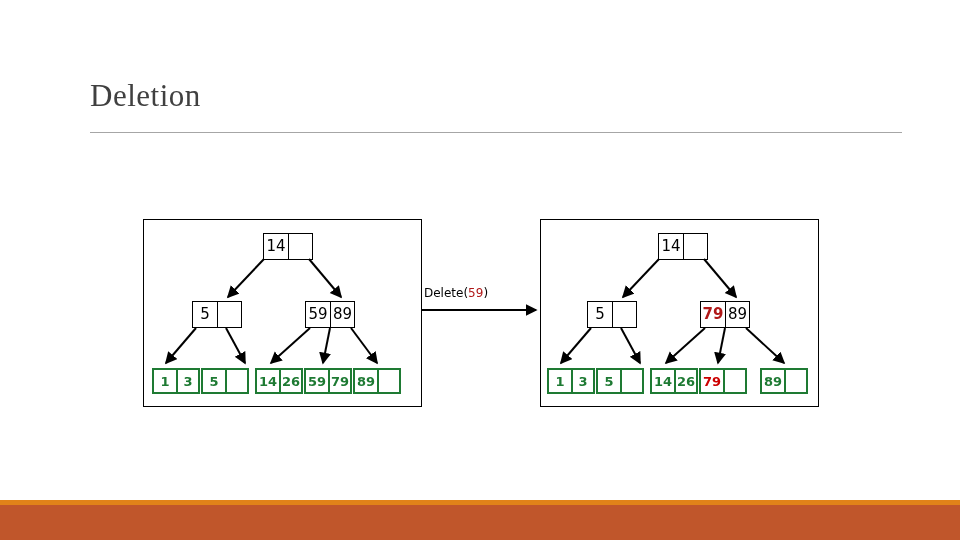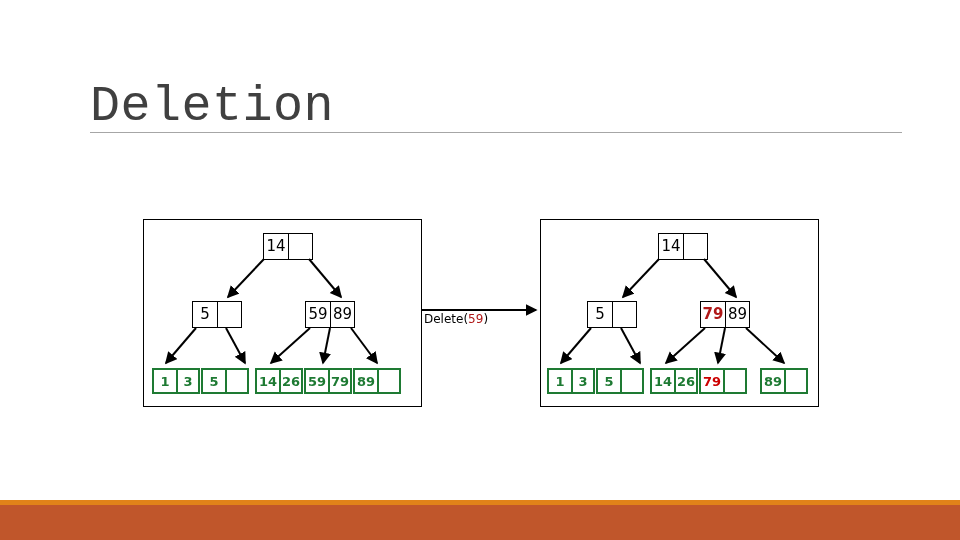--- a/index.html
+++ b/index.html
@@ -13,25 +13,25 @@
     position: relative;
     overflow: hidden;
     font-family: "Liberation Sans", sans-serif;
   }
 
   
   #slide-title {
     position: absolute;
     left: 90px;
     top: 78px;
-    font-size: 50px;
+    font-size: 31px;
     font-weight: 400;
     color: #404040;
     letter-spacing: 0.5px;
-    font-family: Liberation Mono, monospace;
+    font-family: Liberation Serif, serif;
   }
   #title-rule {
     position: absolute;
     left: 90px;
     top: 132px;
     width: 812px;
     height: 1px;
     background: #a6a6a6;
   }
 
@@ -119,21 +119,20 @@
 
   
   #delete-label {
     position: absolute;
     left: 424px;
     top: 286px;
     font-size: 12px;
     color: #000000;
     font-family: "DejaVu Sans", sans-serif;
     white-space: nowrap;
-    margin-top: 26px;
   }
   #delete-label .key { color: #b01818; }
 </style>
 </head>
 <body>
 
 <div id="slide-title" style="color: rgb(64, 64, 64);">Deletion</div>
 <div id="title-rule" style="background: rgb(166, 166, 166);"></div>
 
 <div class="panel" id="panel-before"></div>

